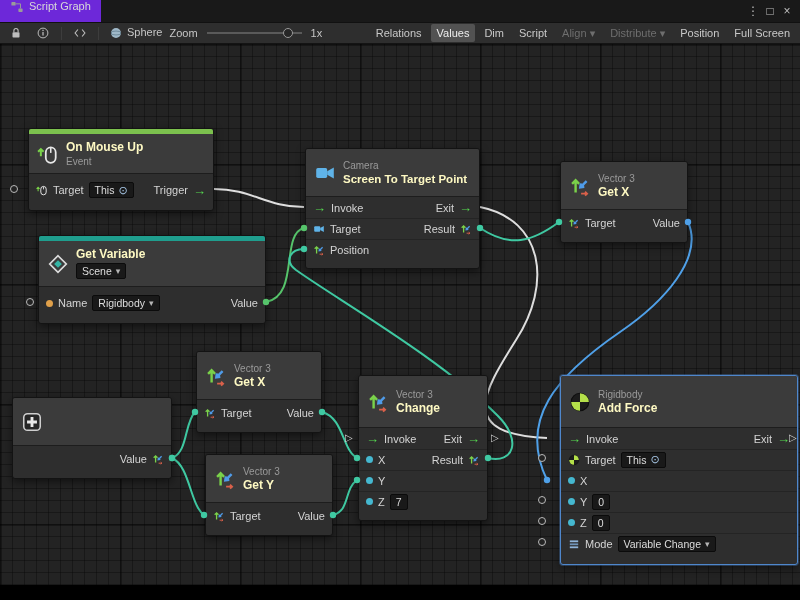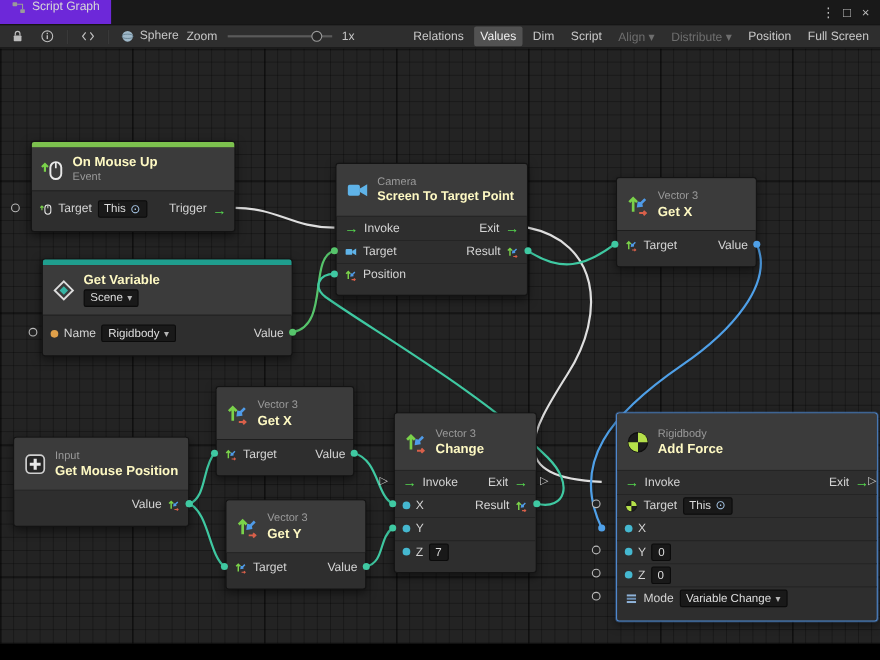--- a/index.html
+++ b/index.html
@@ -351,24 +351,20 @@
         <span>Value</span>
       </div>
     </div>
   </div>
 
   <div class="node" style="left:12px;top:397px;width:160px">
     <div class="nhdr hd48" style="border-radius:2px 2px 0 0">
       <svg class="ic22">
           <use href="#i-input"></use>
         </svg>
-      <div class="ntxt">
-        <div class="ncat">Input</div>
-        <div class="ntitle">Get Mouse Position</div>
-      </div>
     </div>
     <div class="nbody">
       <div class="nrow tall">
         <span class="grow"></span>
         <span>Value</span>
         <svg class="ic12">
             <use href="#i-vector"></use>
           </svg>
       </div>
     </div>

